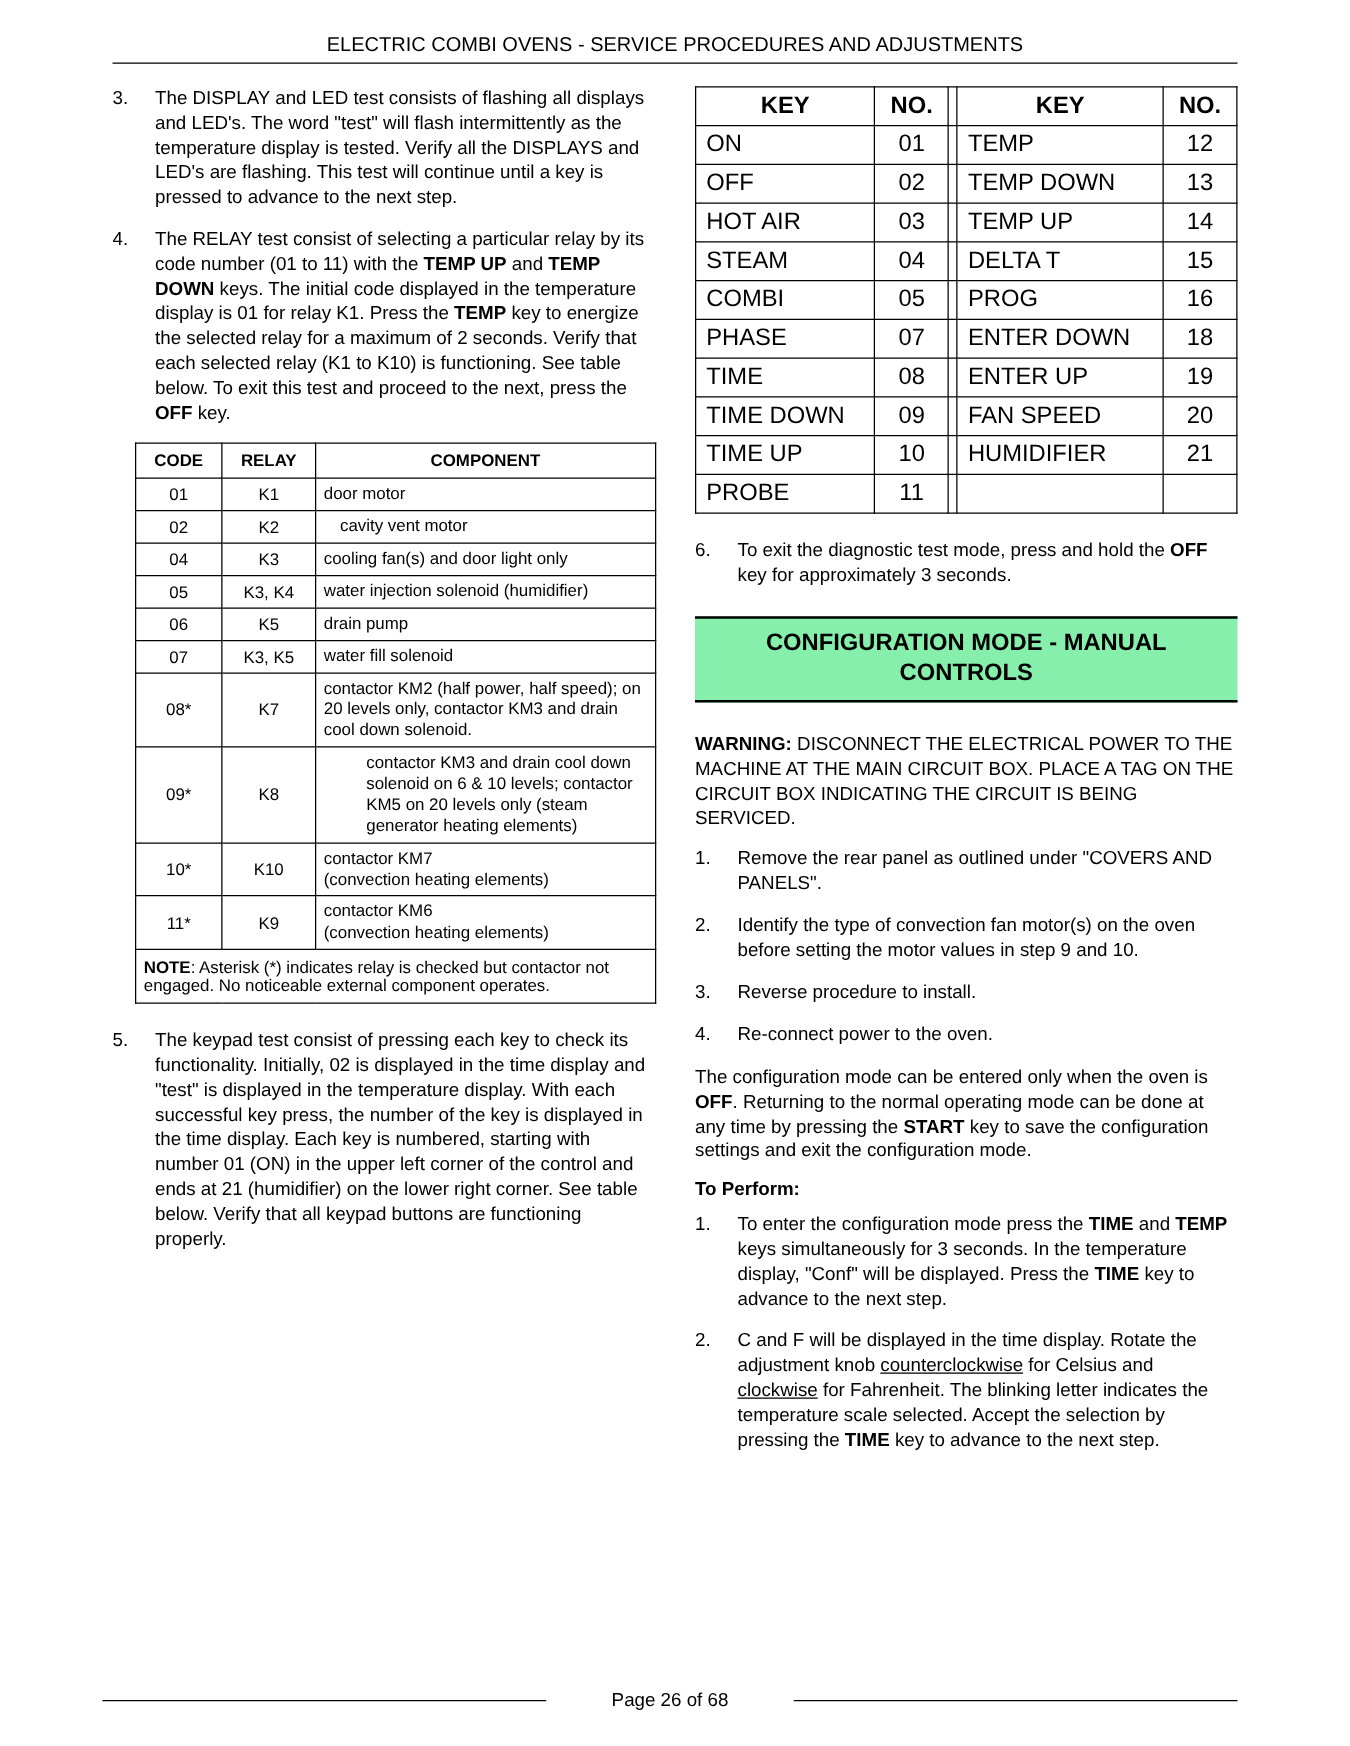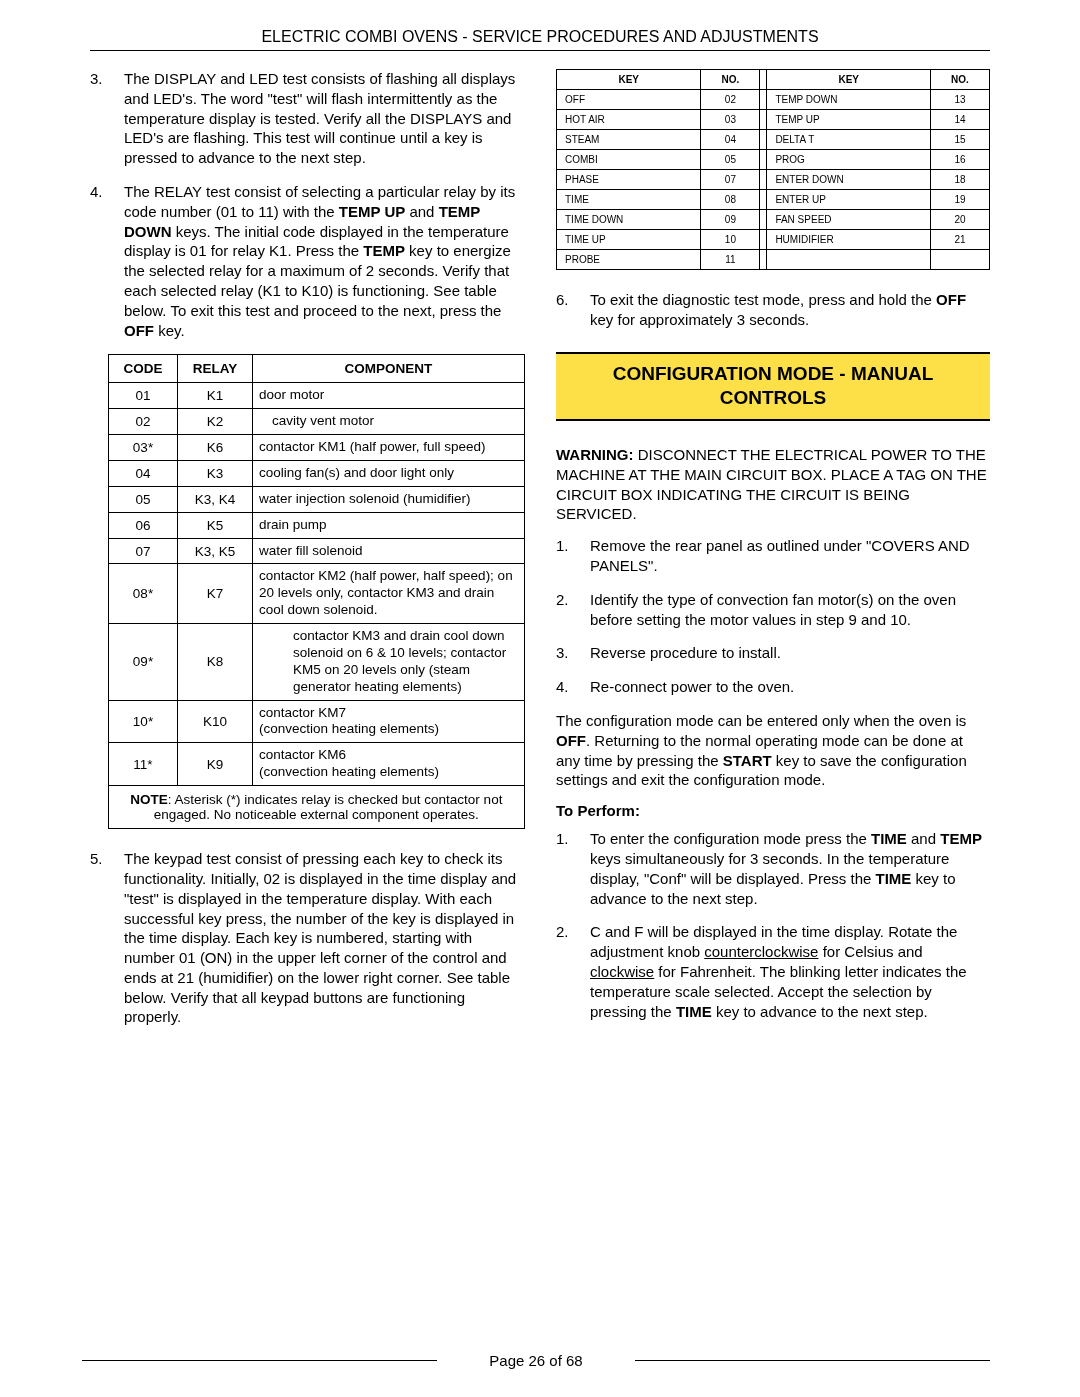--- a/index.html
+++ b/index.html
@@ -69,47 +69,46 @@
     vertical-align: middle;
   }
   table.relay th {
     font-weight: bold;
     text-align: center;
     padding: 6px 4px;
   }
   table.relay td.c { text-align: center; }
   table.relay td.comp { line-height: 1.25; }
   table.relay .note-row td {
-    text-align: center;
-    padding: 6px 17px;
+    padding: 6px 6px;
   }
 
   table.key-tbl {
     width: 100%;
     margin-left: 0;
     margin-top: 0;
   }
   table.key-tbl th, table.key-tbl td {
     border: 1px solid #000;
     padding: 4px 8px;
-    font-size: 10px;
+    font-size: 19px;
   }
   table.key-tbl th { font-weight: bold; text-align: center; }
   table.key-tbl td.no { text-align: center; width: 42px; }
   table.key-tbl td.gap, table.key-tbl th.gap {
     width: 6px;
     padding: 0;
     border-top: 1px solid #000;
     border-bottom: 1px solid #000;
     border-left: 1px solid #000;
     border-right: 1px solid #000;
   }
 
   .section-head {
-    background: #fde047;
+    background: #86efac;
     border-top: 2px solid #000;
     border-bottom: 2px solid #000;
     text-align: center;
     font-weight: bold;
     font-size: 19px;
     padding: 8px 4px;
     margin: 22px 0 24px 0;
     line-height: 1.3;
   }
   .para {
@@ -177,25 +176,20 @@
         <tbody id="relay-body">
             <tr>
               <td class="c">01</td>
               <td class="c">K1</td>
               <td class="comp" style="white-space: pre-line;">door motor</td>
             </tr>
             <tr>
               <td class="c">02</td>
               <td class="c">K2</td>
               <td class="comp" style="white-space: pre-line; padding-left: 19px;">cavity vent motor</td>
-            </tr>
-            <tr>
-              <td class="c">03*</td>
-              <td class="c">K6</td>
-              <td class="comp" style="white-space: pre-line;">contactor KM1 (half power, full speed)</td>
             </tr>
             <tr>
               <td class="c">04</td>
               <td class="c">K3</td>
               <td class="comp" style="white-space: pre-line;">cooling fan(s) and door light only</td>
             </tr>
             <tr>
               <td class="c">05</td>
               <td class="c">K3, K4</td>
               <td class="comp" style="white-space: pre-line;">water injection solenoid (humidifier)</td>
@@ -257,20 +251,27 @@
           <tr>
             <th>KEY</th>
             <th>NO.</th>
             <th class="gap"></th>
             <th>KEY</th>
             <th>NO.</th>
           </tr>
         </thead>
         <tbody id="key-body">
             <tr>
+              <td>ON</td>
+              <td class="no">01</td>
+              <td class="gap"></td>
+              <td>TEMP</td>
+              <td class="no">12</td>
+            </tr>
+            <tr>
               <td>OFF</td>
               <td class="no">02</td>
               <td class="gap"></td>
               <td>TEMP DOWN</td>
               <td class="no">13</td>
             </tr>
             <tr>
               <td>HOT AIR</td>
               <td class="no">03</td>
               <td class="gap"></td>

